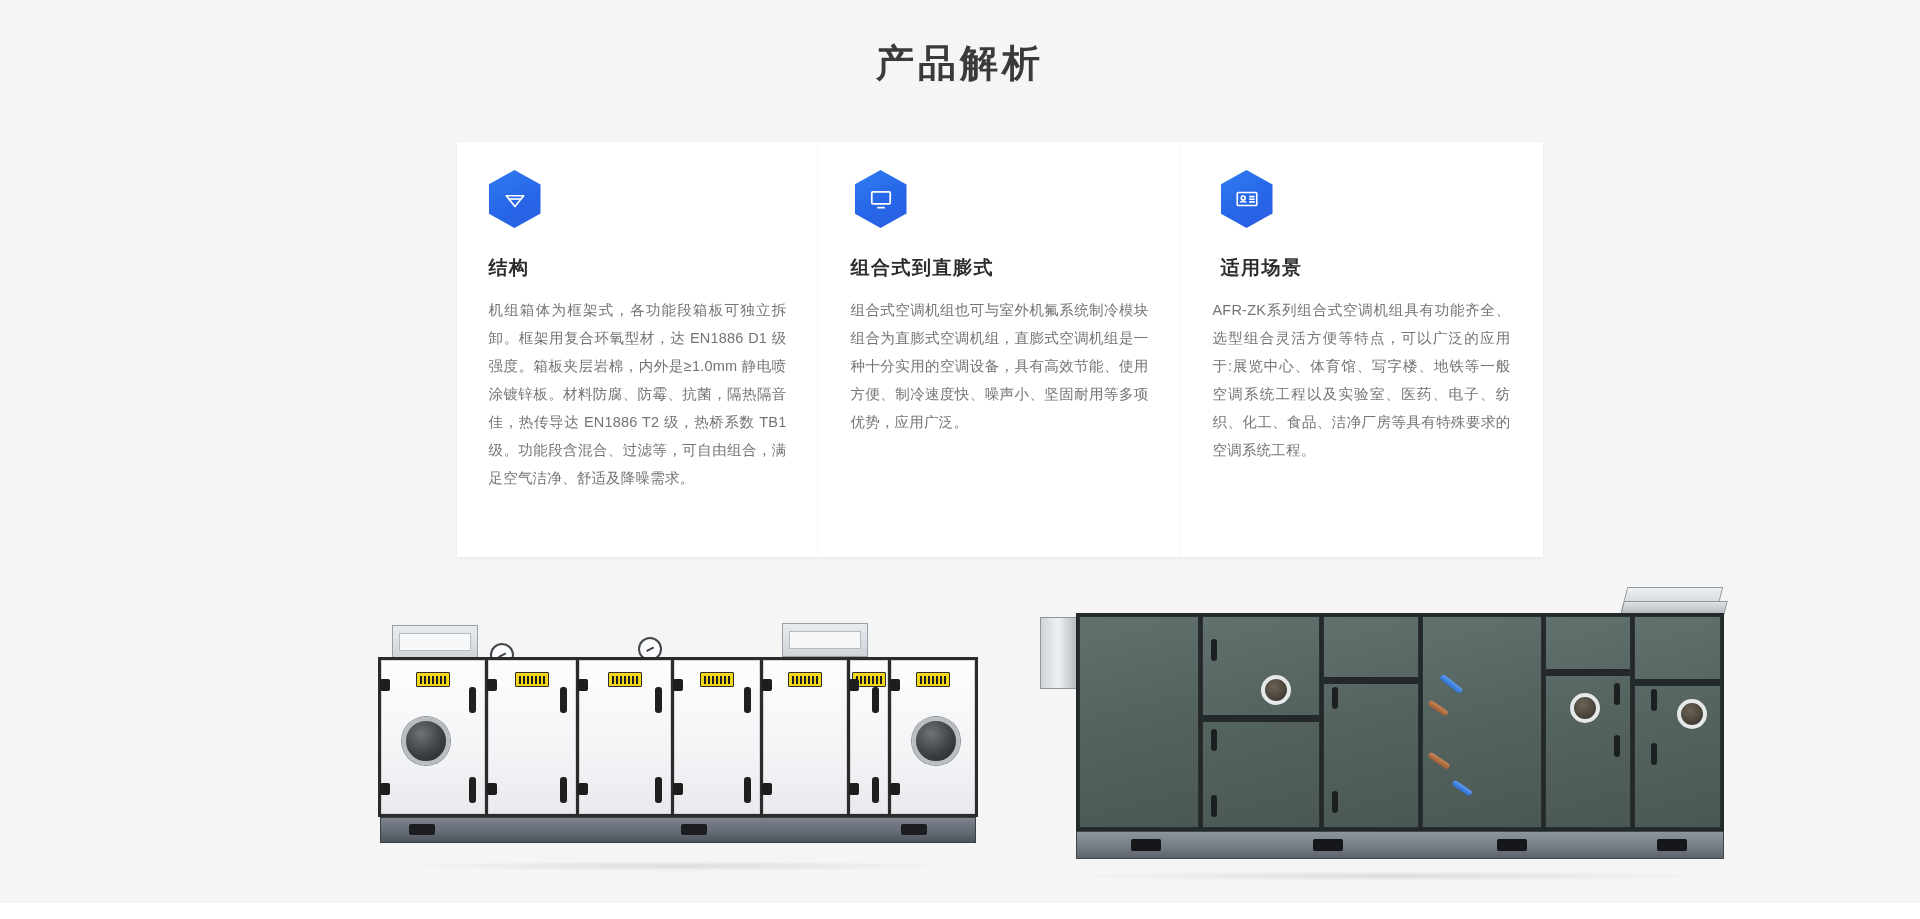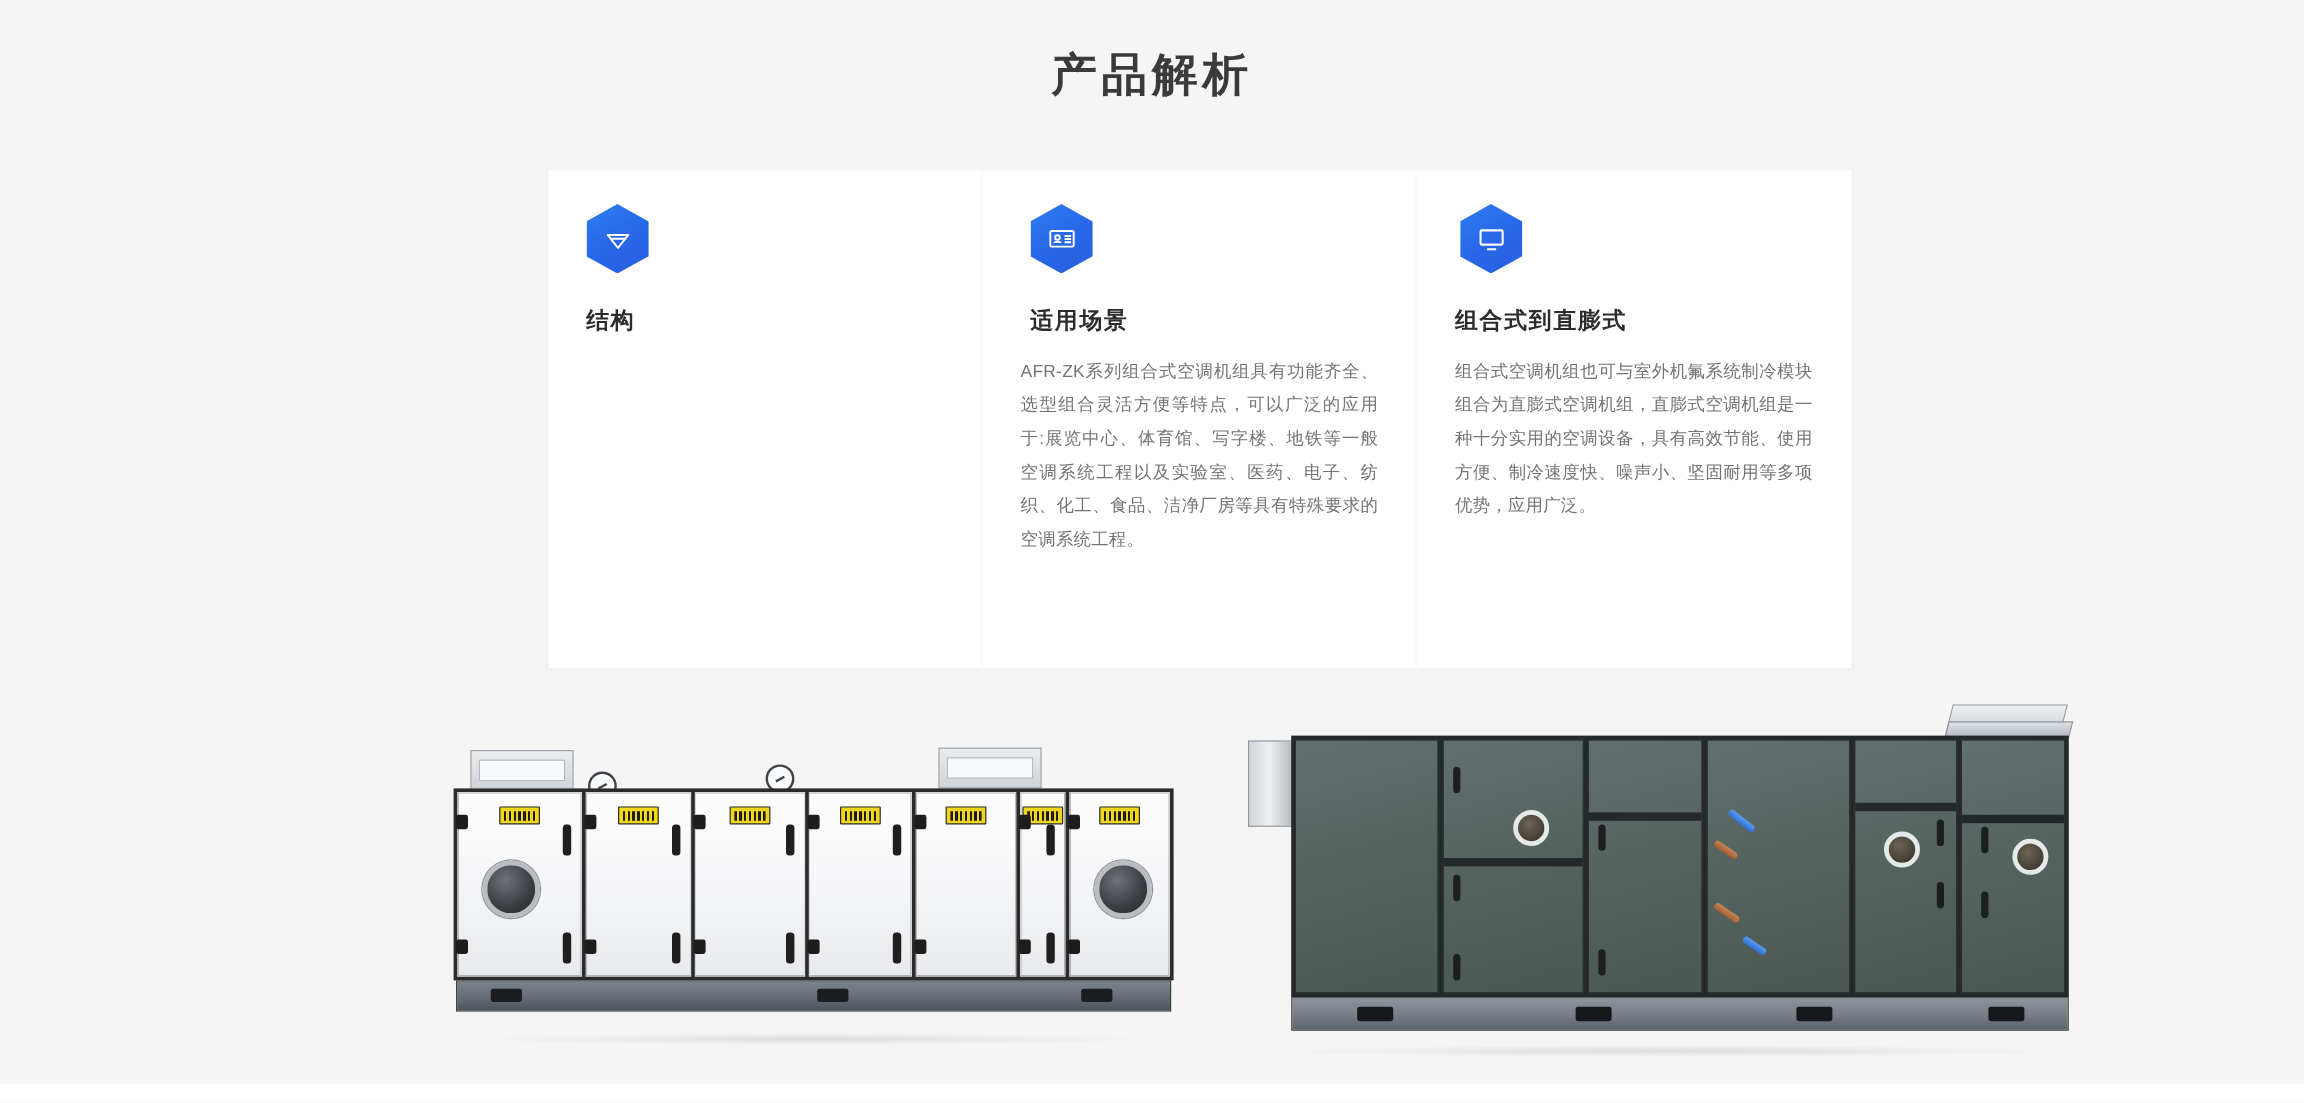--- a/index.html
+++ b/index.html
@@ -381,48 +381,49 @@
 
     <div class="card card--1">
       <div class="icon-hex">
         <span class="hex-shape"></span>
         <svg viewBox="0 0 24 24" fill="none" stroke="#ffffff" stroke-width="1.5" stroke-linejoin="round">
           <path d="M4 9 L20 9 L12 19 Z"></path>
           <path d="M6.5 12 L17.5 12"></path>
         </svg>
       </div>
       <div class="card-title">结构</div>
+      <div class="card-body">机组箱体为框架式，各功能段箱板可独立拆卸。框架用复合环氧型材，达 EN1886 D1 级强度。箱板夹层岩棉，内外是≥1.0mm 静电喷涂镀锌板。材料防腐、防霉、抗菌，隔热隔音佳，热传导达 EN1886 T2 级，热桥系数 TB1 级。功能段含混合、过滤等，可自由组合，满足空气洁净、舒适及降噪需求。</div>
+    </div>
+
+    <div class="card card--2">
+      <div class="icon-hex">
+        <span class="hex-shape"></span>
+        <svg viewBox="0 0 24 24" fill="none" stroke="#ffffff" stroke-width="1.6" stroke-linejoin="round">
+          <rect x="3.5" y="5.5" width="17" height="11" rx="1"></rect>
+          <path d="M8.5 20 L15.5 20"></path>
+        </svg>
+      </div>
+      <div class="card-title">组合式到直膨式</div>
+      <div class="card-body">组合式空调机组也可与室外机氟系统制冷模块组合为直膨式空调机组，直膨式空调机组是一种十分实用的空调设备，具有高效节能、使用方便、制冷速度快、噪声小、坚固耐用等多项优势，应用广泛。</div>
     </div>
 
     <div class="card card--3">
       <div class="icon-hex">
         <span class="hex-shape"></span>
         <svg viewBox="0 0 24 24" fill="none" stroke="#ffffff" stroke-width="1.5" stroke-linejoin="round">
           <rect x="3" y="6" width="18" height="12" rx="1"></rect>
           <circle cx="8.5" cy="11" r="1.8"></circle>
           <path d="M5.8 15.2 C6.4 13.9 10.6 13.9 11.2 15.2"></path>
           <path d="M14 9.8 L19 9.8 M14 12.2 L19 12.2 M14 14.6 L19 14.6"></path>
         </svg>
       </div>
       <div class="card-title">适用场景</div>
       <div class="card-body">AFR-ZK系列组合式空调机组具有功能齐全、选型组合灵活方便等特点，可以广泛的应用于:展览中心、体育馆、写字楼、地铁等一般空调系统工程以及实验室、医药、电子、纺织、化工、食品、洁净厂房等具有特殊要求的空调系统工程。</div>
     </div>
 
-    <div class="card card--2">
-      <div class="icon-hex">
-        <span class="hex-shape"></span>
-        <svg viewBox="0 0 24 24" fill="none" stroke="#ffffff" stroke-width="1.6" stroke-linejoin="round">
-          <rect x="3.5" y="5.5" width="17" height="11" rx="1"></rect>
-          <path d="M8.5 20 L15.5 20"></path>
-        </svg>
-      </div>
-      <div class="card-title">组合式到直膨式</div>
-      <div class="card-body">组合式空调机组也可与室外机氟系统制冷模块组合为直膨式空调机组，直膨式空调机组是一种十分实用的空调设备，具有高效节能、使用方便、制冷速度快、噪声小、坚固耐用等多项优势，应用广泛。</div>
-    </div>
-
   </div>
 
   <div class="products">
 
     <div class="ahu-white">
       <div class="roof-duct d1"></div>
       <div class="roof-duct d2"></div>
       <div class="gauge g1"></div>
       <div class="gauge g2"></div>
 

